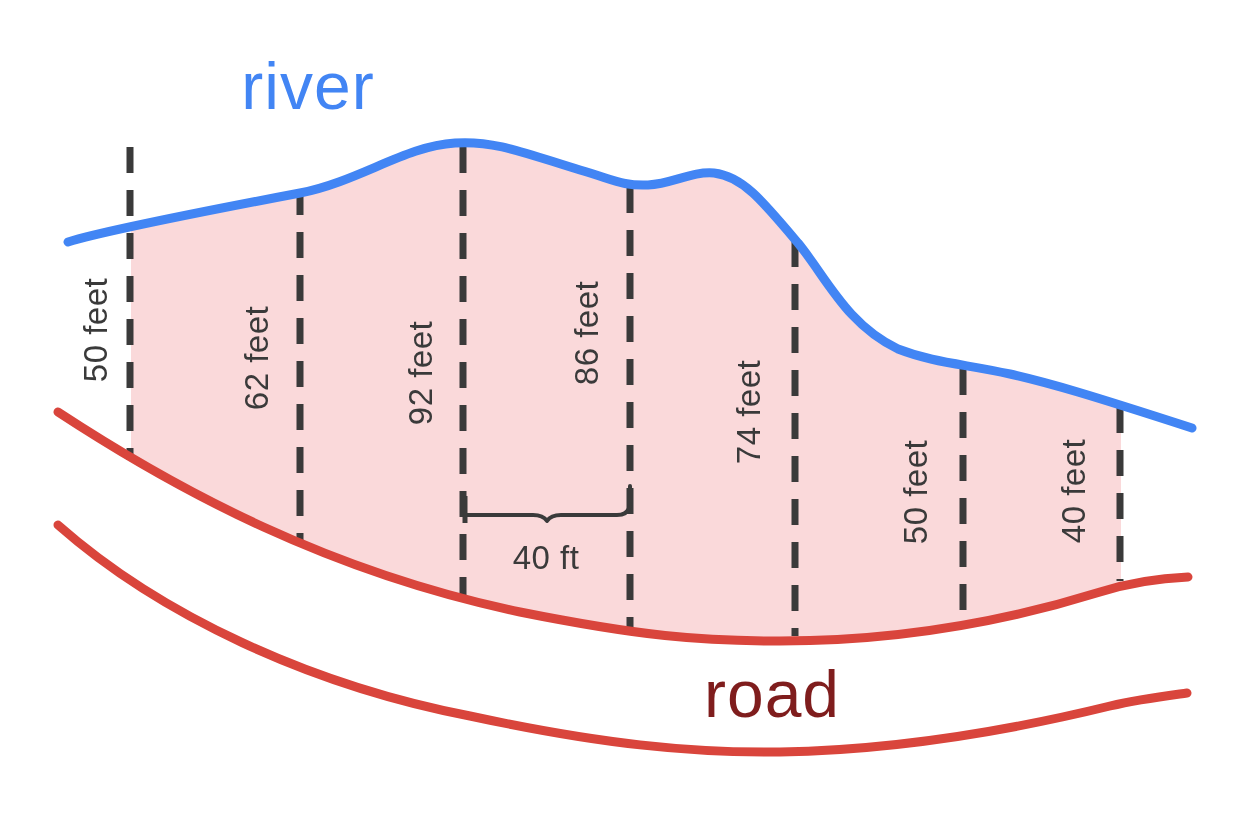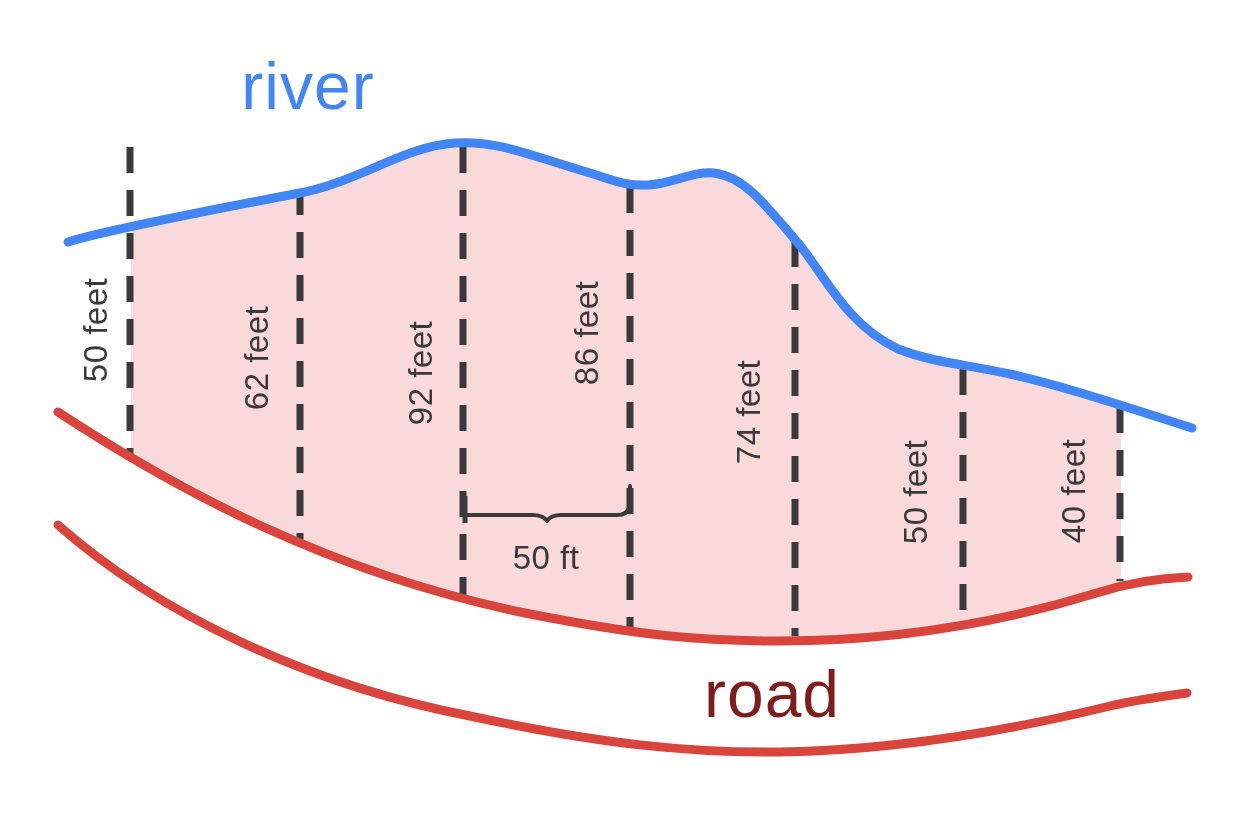--- a/index.html
+++ b/index.html
@@ -91,15 +91,15 @@
   <div class="lbl vertical measure" style="left: 421px; top: 373px; color: rgb(58, 58, 58);">92 feet</div>
 
   <div class="lbl vertical measure" style="left: 587px; top: 333px; color: rgb(58, 58, 58);">86 feet</div>
 
   <div class="lbl vertical measure" style="left: 749px; top: 412px; color: rgb(58, 58, 58);">74 feet</div>
 
   <div class="lbl vertical measure" style="left: 916px; top: 492px; color: rgb(58, 58, 58);">50 feet</div>
 
   <div class="lbl vertical measure" style="left: 1074px; top: 491px; color: rgb(58, 58, 58);">40 feet</div>
 
-  <div class="lbl interval" style="left: 546px; top: 558px; color: rgb(58, 58, 58);">50 ft</div>
+  <div class="lbl interval" style="left: 546px; top: 558px; color: rgb(58, 58, 58);">40 ft</div>
 
 </div>
 
 </body></html>

